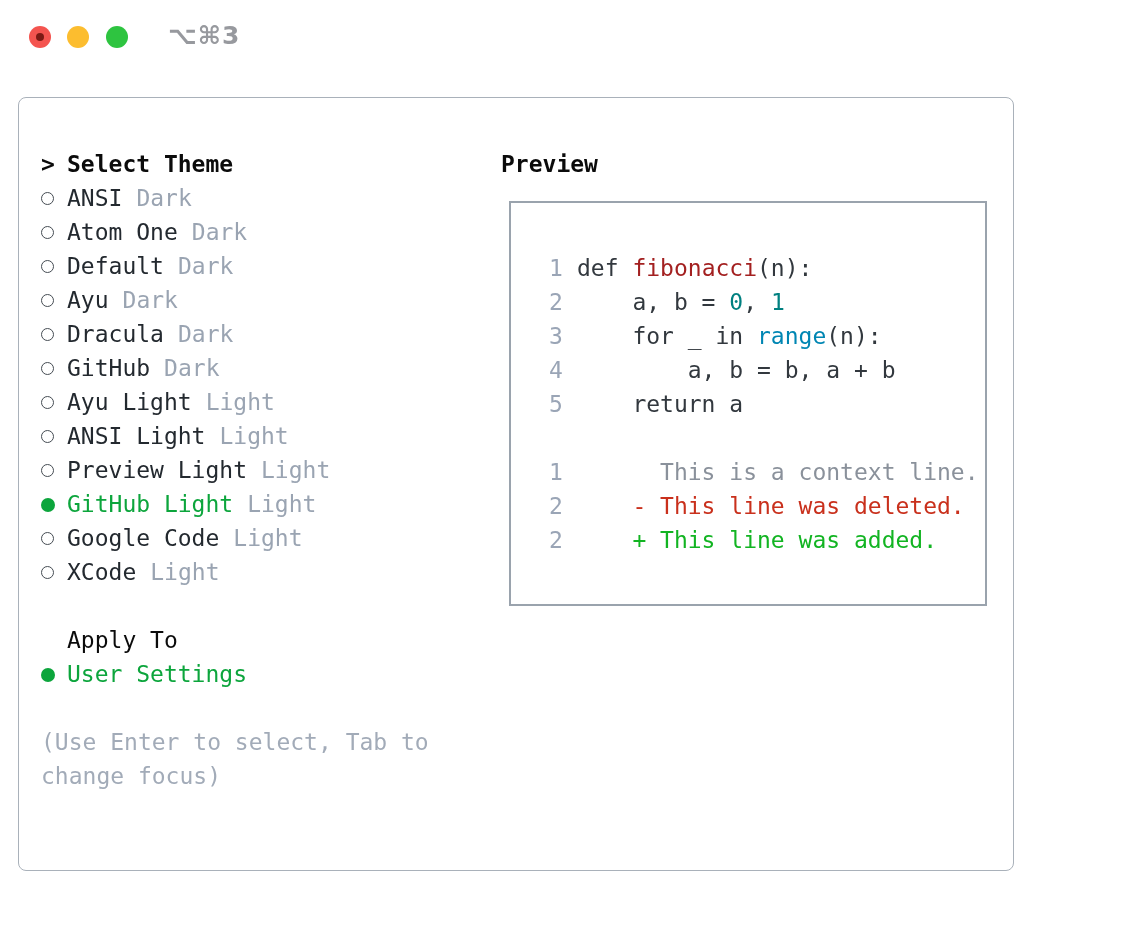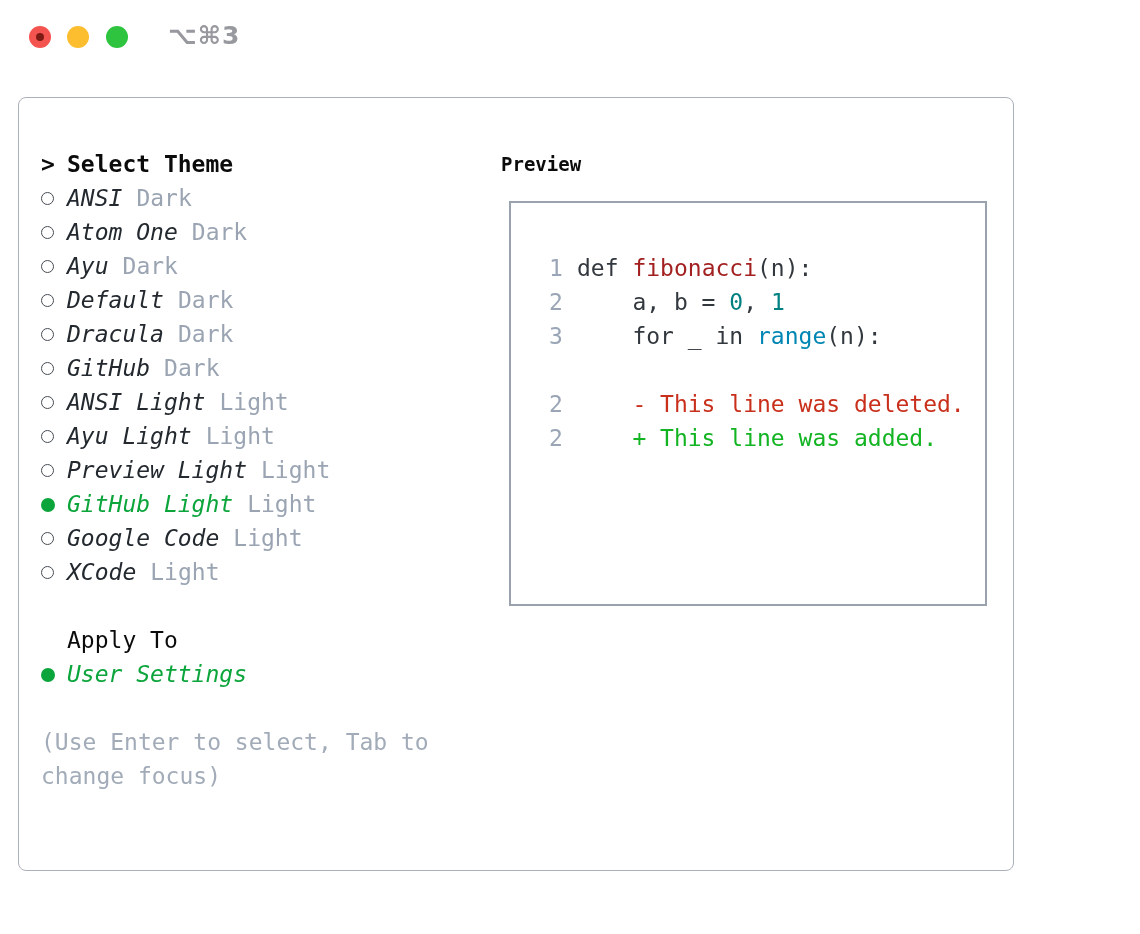--- a/index.html
+++ b/index.html
@@ -30,27 +30,27 @@
   
   .left-col{position:absolute; left:22px; top:49px; width:440px; font-size:23px; color:var(--text_dark);}
   .row{height:34px; line-height:34px; white-space:nowrap;}
   .marker{display:inline-block; width:14px; margin-right:12px; vertical-align:baseline;}
   .marker.arrow{font-weight:bold; color:var(--header_black);}
   .marker.spacer{visibility:hidden;}
   .radio-ring{display:inline-block; width:13px; height:13px; border:1.5px solid #454c53; border-radius:50%; margin-right:13px; vertical-align:1px;}
   .radio-dot{display:inline-block; width:14px; height:14px; background:var(--accent_green); border-radius:50%; margin-right:12px; vertical-align:0px;}
   .hdr{font-weight:bold; color:var(--header_black);margin-top:11px;}
   .subhdr{color:var(--header_black);}
-  .tname{color:var(--text_dark);font-style:italic;}
+  .tname{color:var(--text_dark);}
   .tname.sel{color:var(--accent_green);}
   .variant{color:var(--variant_gray); margin-left:14px;margin-top:38px;}
   .hint{color:var(--hint_gray);}
 
   
-  .preview-title{position:absolute; left:482px; top:49px; height:34px; line-height:34px; font-size:19px; font-weight:bold; color:var(--header_black);}
+  .preview-title{position:absolute; left:482px; top:49px; height:34px; line-height:34px; font-size:23px; font-weight:bold; color:var(--header_black);}
   .preview-box{position:absolute; left:490px; top:103px; width:478px; height:405px; border:2px solid var(--box_border); background:#fff; padding:48px 0 0 38px; overflow:hidden;}
   .pline{height:34px; line-height:34px; font-size:23px; white-space:pre;}
   .ln{display:inline-block; width:28px; color:var(--line_number_gray);}
   .ptext{white-space:pre;}
   .tk-plain{color:var(--code_plain);}
   .tk-title{color:var(--function_red);}
   .tk-builtin{color:var(--builtin_blue);}
   .tk-number{color:var(--number_teal);}
   .tk-context{color:var(--context_gray);}
   .tk-deletion{color:var(--deletion_red);}
@@ -73,26 +73,26 @@
   <div class="panel">
 
     <div class="left-col">
       <div class="row">
         <span class="marker arrow">&gt;</span><span class="hdr">Select Theme</span>
       </div>
 
       <div id="theme-rows">
           <div class="row"><span class="radio-ring"></span><span class="tname">ANSI</span><span class="variant">Dark</span></div>
           <div class="row"><span class="radio-ring"></span><span class="tname">Atom One</span><span class="variant">Dark</span></div>
+          <div class="row"><span class="radio-ring"></span><span class="tname">Default</span><span class="variant">Dark</span></div>
           <div class="row"><span class="radio-ring"></span><span class="tname">Ayu</span><span class="variant">Dark</span></div>
-          <div class="row"><span class="radio-ring"></span><span class="tname">Default</span><span class="variant">Dark</span></div>
           <div class="row"><span class="radio-ring"></span><span class="tname">Dracula</span><span class="variant">Dark</span></div>
           <div class="row"><span class="radio-ring"></span><span class="tname">GitHub</span><span class="variant">Dark</span></div>
+          <div class="row"><span class="radio-ring"></span><span class="tname">Ayu Light</span><span class="variant">Light</span></div>
           <div class="row"><span class="radio-ring"></span><span class="tname">ANSI Light</span><span class="variant">Light</span></div>
-          <div class="row"><span class="radio-ring"></span><span class="tname">Ayu Light</span><span class="variant">Light</span></div>
           <div class="row"><span class="radio-ring"></span><span class="tname">Preview Light</span><span class="variant">Light</span></div>
           <div class="row"><span class="radio-dot"></span><span class="tname sel">GitHub Light</span><span class="variant">Light</span></div>
           <div class="row"><span class="radio-ring"></span><span class="tname">Google Code</span><span class="variant">Light</span></div>
           <div class="row"><span class="radio-ring"></span><span class="tname">XCode</span><span class="variant">Light</span></div>
         </div>
 
       <div class="row"></div>
 
       <div class="row">
         <span class="marker spacer">.</span><span class="subhdr">Apply To</span>
@@ -107,19 +107,22 @@
       <div class="row hint">(Use Enter to select, Tab to</div>
       <div class="row hint">change focus)</div>
     </div>
 
     <div class="preview-title">Preview</div>
 
     <div class="preview-box" id="preview-box">
         <div class="pline"><span class="ln">1</span><span class="ptext"><span class="tk-plain">def </span><span class="tk-title">fibonacci</span><span class="tk-plain">(n):</span></span></div>
         <div class="pline"><span class="ln">2</span><span class="ptext"><span class="tk-plain">    a, b = </span><span class="tk-number">0</span><span class="tk-plain">, </span><span class="tk-number">1</span></span></div>
         <div class="pline"><span class="ln">3</span><span class="ptext"><span class="tk-plain">    for _ in </span><span class="tk-builtin">range</span><span class="tk-plain">(n):</span></span></div>
+        <div class="pline"><span class="ln">4</span><span class="ptext"><span class="tk-plain">        a, b = b, a + b</span></span></div>
+        <div class="pline"><span class="ln">5</span><span class="ptext"><span class="tk-plain">    return a</span></span></div>
         <div class="pline"><span class="ln"></span><span class="ptext"></span></div>
+        <div class="pline"><span class="ln">1</span><span class="ptext"><span class="tk-context">      This is a context line.</span></span></div>
         <div class="pline"><span class="ln">2</span><span class="ptext"><span class="tk-deletion">    - This line was deleted.</span></span></div>
         <div class="pline"><span class="ln">2</span><span class="ptext"><span class="tk-addition">    + This line was added.</span></span></div>
       </div>
 
   </div>
 </div>
 
 </body></html>

